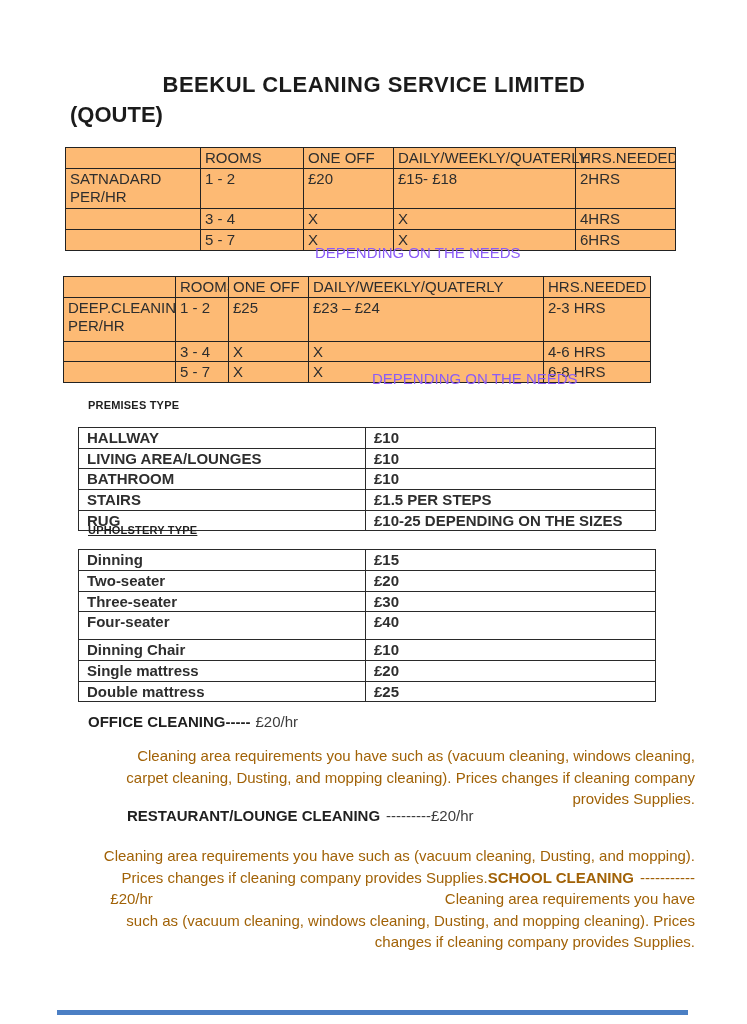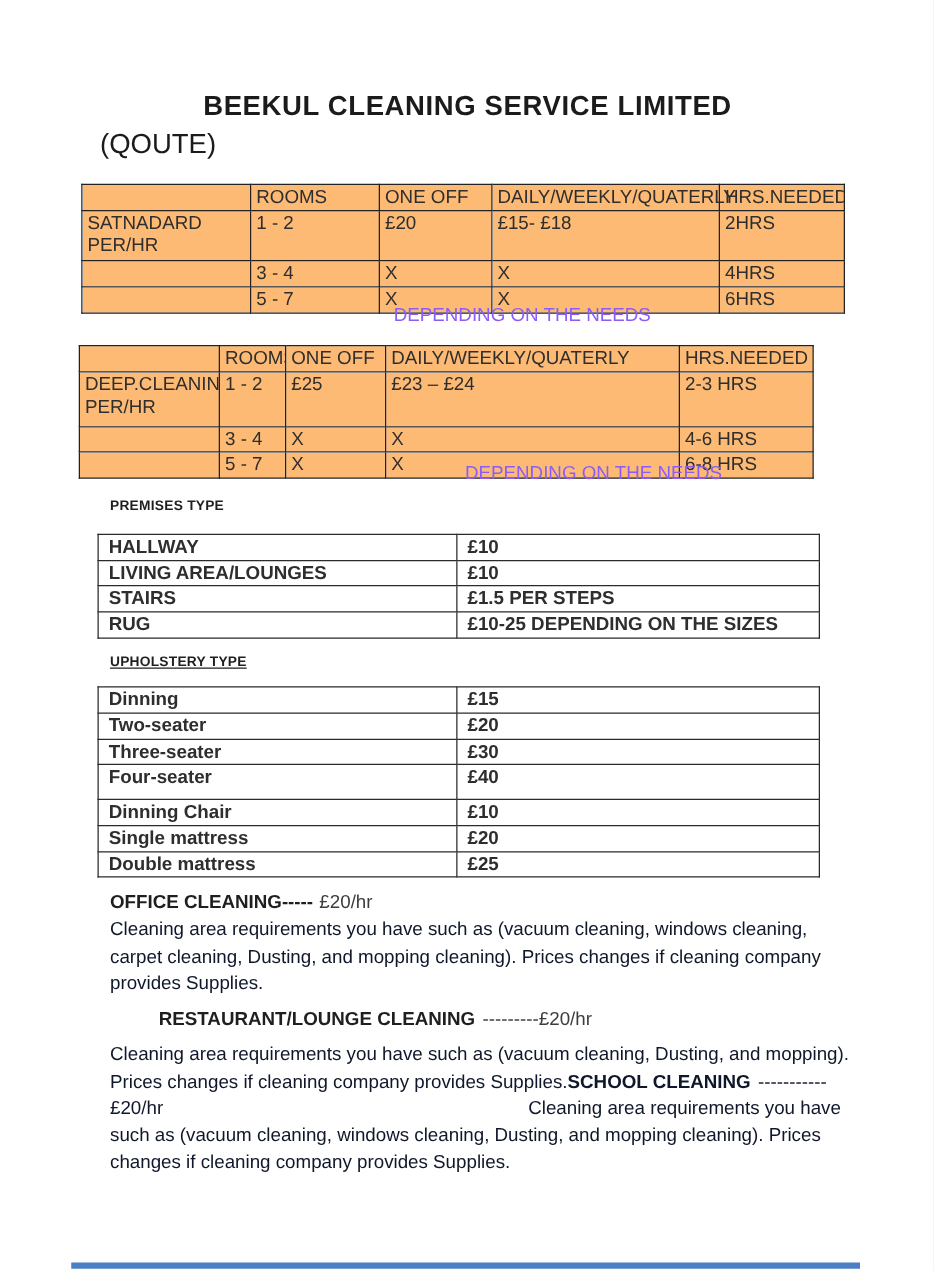--- a/index.html
+++ b/index.html
@@ -13,22 +13,22 @@
     margin:0 auto;
   }
   .abs{position:absolute;}
   .doc-title{
     left:68px;top:72px;width:612px;
     text-align:center;
     font-size:22px;font-weight:bold;color:#1b1b1b;
     letter-spacing:.5px;
   }
   .doc-subtitle{
-    left:80px;top:102px;
-    font-size:22px;font-weight:normal;color:#1b1b1b;
+    left:70px;top:102px;
+    font-size:22px;font-weight:bold;color:#1b1b1b;
   }
   table.grid{
     border-collapse:collapse;
     table-layout:fixed;
     font-size:15px;color:#2e2e2e;
   }
   table.grid td{
     border:1.5px solid #222;
     padding:1px 4px;
     vertical-align:top;
@@ -54,22 +54,22 @@
     vertical-align:top;
     line-height:1.18;
     background:#fff;
   }
   .svc-head{font-size:15px;color:#1f1f1f;}
   .svc-head b{font-weight:bold;}
   .svc-rate{font-weight:normal;color:#3d3d3d;}
   .rate-sp{margin-left:5px;}
   .dash-gap{margin-left:6px;}
   .para{
-    font-size:15px;color:#0f172a;line-height:21.5px;
-    margin:0;text-align:left;
+    font-size:15px;color:#a16207;line-height:21.5px;
+    margin:12px;text-align:right;
   }
   .tab-spacer{display:inline-block;width:292px;height:1px;}
   .bottom-bar{
     left:57px;top:1010px;width:631px;height:5px;
     background:#4b7fc4;
   }
 </style>
 </head>
 <body>
 
@@ -169,20 +169,24 @@
     <tbody>
         <tr style="height:19px">
       <td>HALLWAY</td>
       <td>£10</td>
     </tr>
     <tr style="height:19px">
       <td>LIVING AREA/LOUNGES</td>
       <td>£10</td>
     </tr>
     <tr style="height:19px">
+      <td>BATHROOM</td>
+      <td>£10</td>
+    </tr>
+    <tr style="height:19px">
       <td>STAIRS</td>
       <td>£1.5 PER STEPS</td>
     </tr>
     <tr style="height:19px">
       <td>RUG</td>
       <td>£10-25 DEPENDING ON THE SIZES</td>
     </tr>
   </tbody>
     </table>
 

